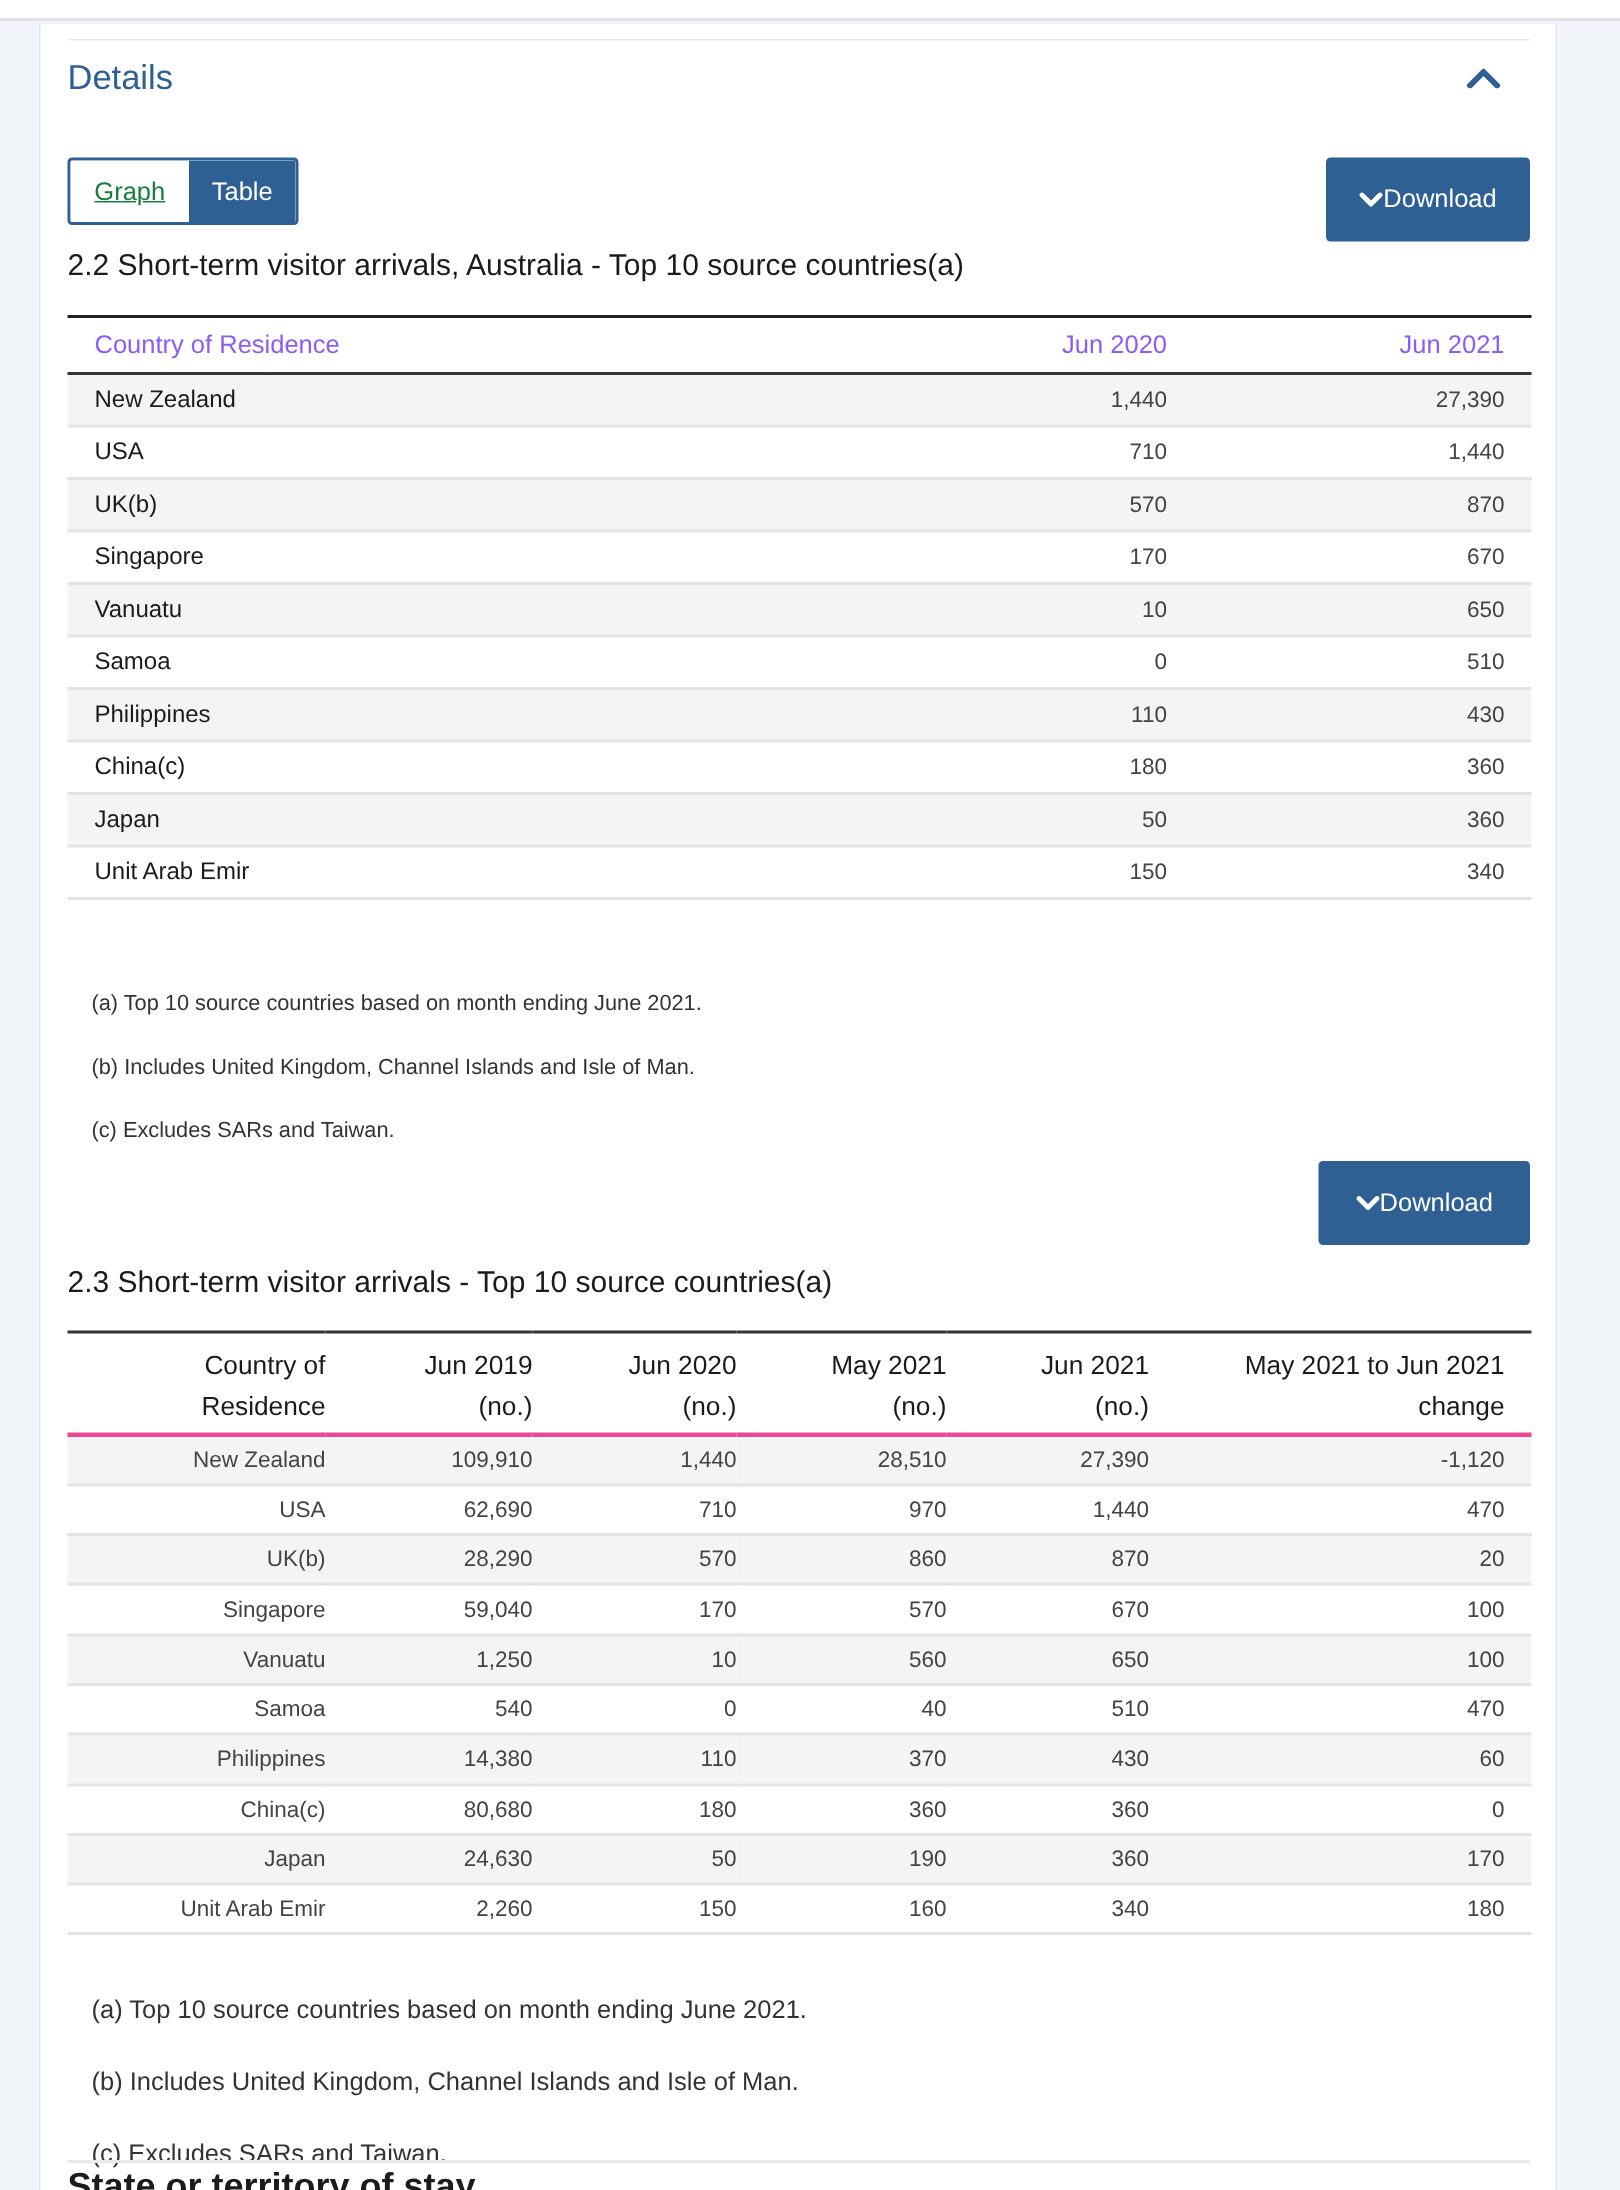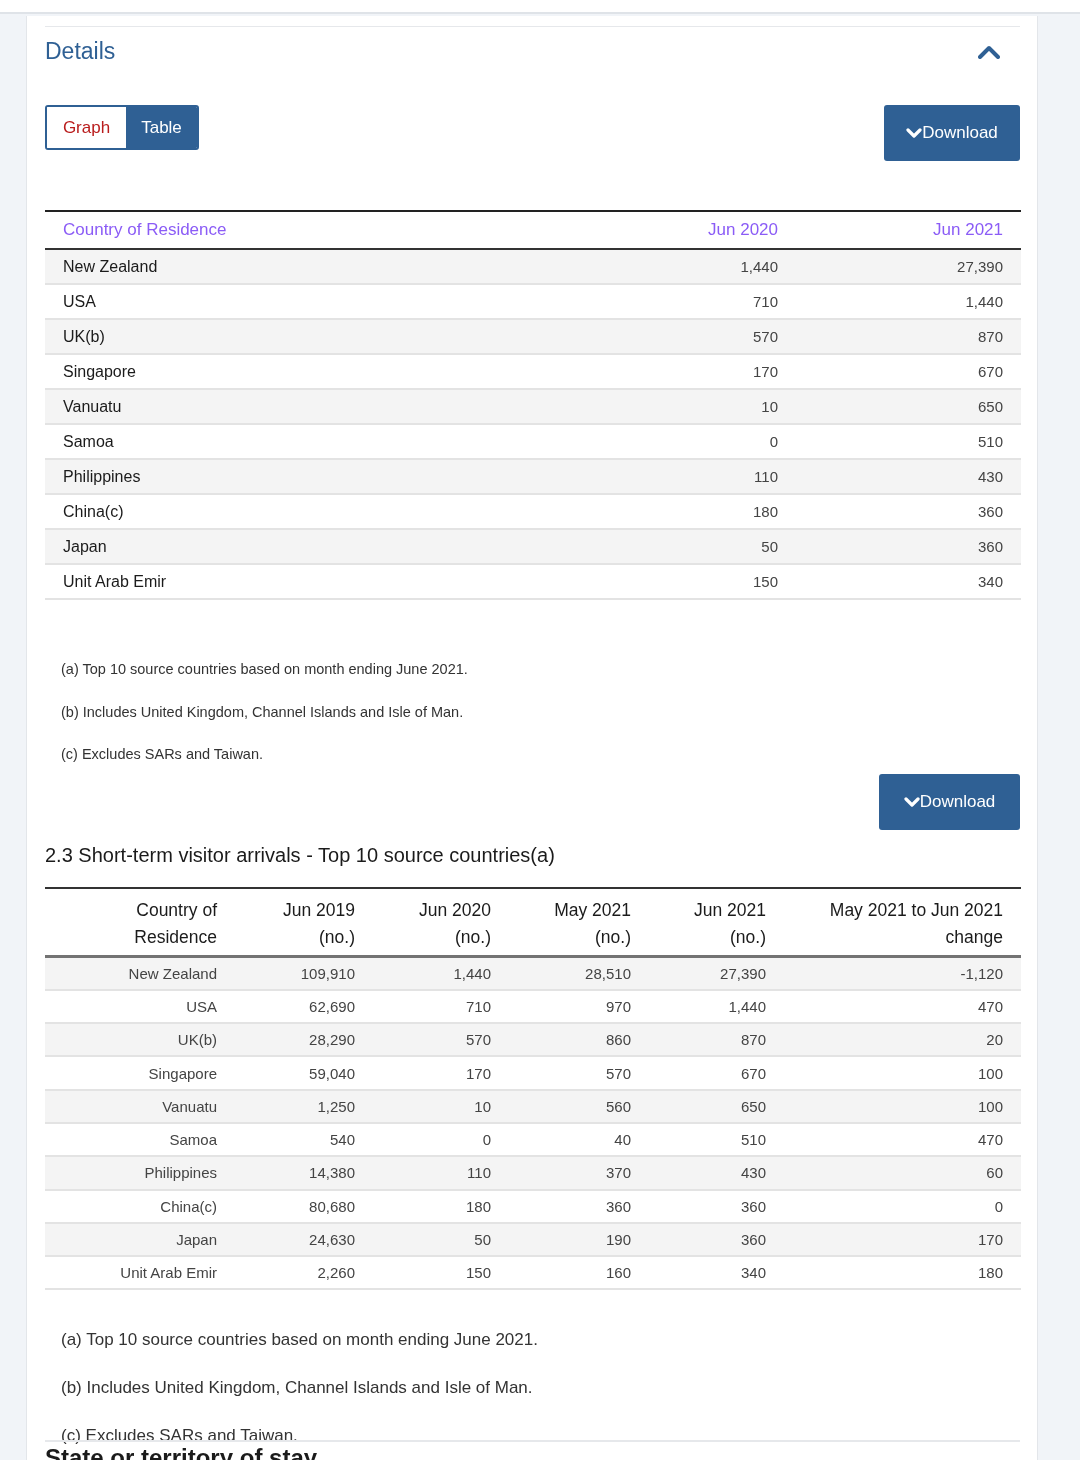--- a/index.html
+++ b/index.html
@@ -27,21 +27,21 @@
       position: absolute; left: 947px; top: 24px; width: 30px; height: 24px; cursor: pointer;
       display: flex; align-items: center; justify-content: center;
     }
     .toggle {
       position: absolute; left: 18px; top: 89px; height: 45px; width: 154px;
       border: 2px solid #2f6094; border-radius: 3px; display: flex; overflow: hidden;
     }
     .toggle .opt {
       flex: 1; display: flex; align-items: center; justify-content: center; font-size: 17px; cursor: pointer;
     }
-    .toggle .opt.off { background: #fff; color: #b91c1c; width: 79px; flex: none; }
+    .toggle .opt.off { background: #fff; color: #15803d; width: 79px; flex: none; text-decoration: underline; }
     .toggle .opt.on { background: #2f6094; color: #fff; }
     .dl-btn {
       position: absolute; height: 56px; background: #2f6094; color: #fff;
       border-radius: 3px; display: flex; align-items: center; justify-content: center;
       gap: 0; font-size: 17px; cursor: pointer;
     }
     .dl-btn svg { width: 16px; height: 12px; }
     .tbl-title {
       position: absolute; left: 18px; font-size: 20px; color: #1b1b1b;
     }
@@ -65,21 +65,21 @@
     .notes p { margin: 16px; }
     .notes1 p { font-size: 14.5px; line-height: 26.5px; }
     .notes2 p { font-size: 17px; line-height: 32px; }
     
     .t2 {
       position: absolute; left: 18px; top: 871px; width: 976px; border-collapse: collapse;
     }
     .t2 th {
       font-size: 17.5px; font-weight: normal; color: #1b1b1b; text-align: right;
       line-height: 27px; padding: 8px 0 4px 0;
-      border-top: 2px solid #333; border-bottom: 3px solid #737373;
+      border-top: 2px solid #333; border-bottom: 3px solid #ec4899;
     }
     .t2 td {
       font-size: 15px; height: 33.3px; text-align: right; color: #444;
       border-bottom: 2px solid #e3e3e3;
     }
     .t2 tr.alt td { background: #f4f4f4; }
     .t2 .w1 { width: 172px; padding-right: 0; }
     .t2 .w2 { width: 138px; }
     .t2 .w3 { width: 136px; }
     .t2 .w4 { width: 140px; }
@@ -116,20 +116,21 @@
     <div class="opt on">Table</div>
   </div>
 
   <div class="dl-btn" style="left:857px; top:89px; width:136px;">
     <svg viewBox="0 0 16 12">
       <path d="M2 3 L8 9 L14 3" fill="none" stroke="#fff" stroke-width="3.2" stroke-linejoin="round" stroke-linecap="round"></path>
     </svg>
     <span>Download</span>
   </div>
 
+  <div class="tbl-title" style="top:150px;">2.2 Short-term visitor arrivals, Australia - Top 10 source countries(a)</div>
 
   <table class="t1">
     <thead>
       <tr>
         <th class="c">Country of Residence</th>
         <th class="n col2">Jun 2020</th>
         <th class="n col3">Jun 2021</th>
       </tr>
     </thead>
     <tbody>

